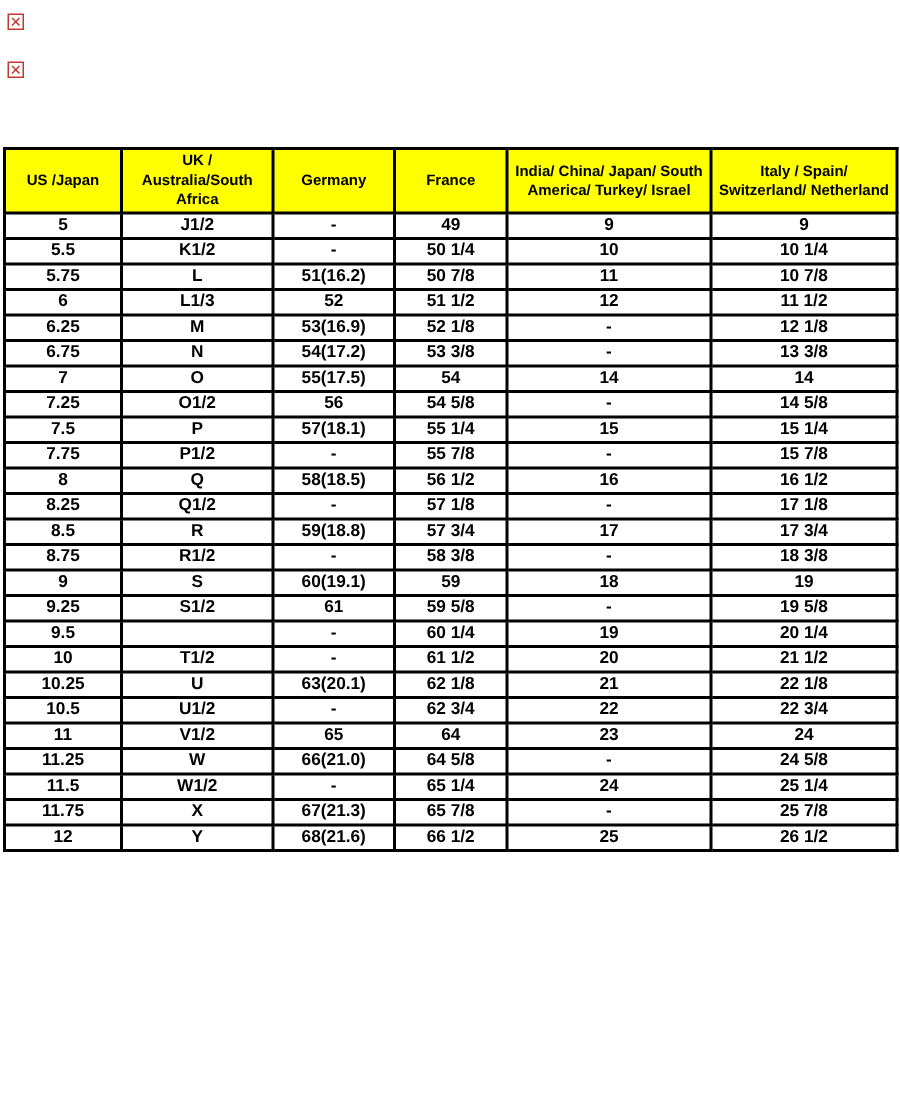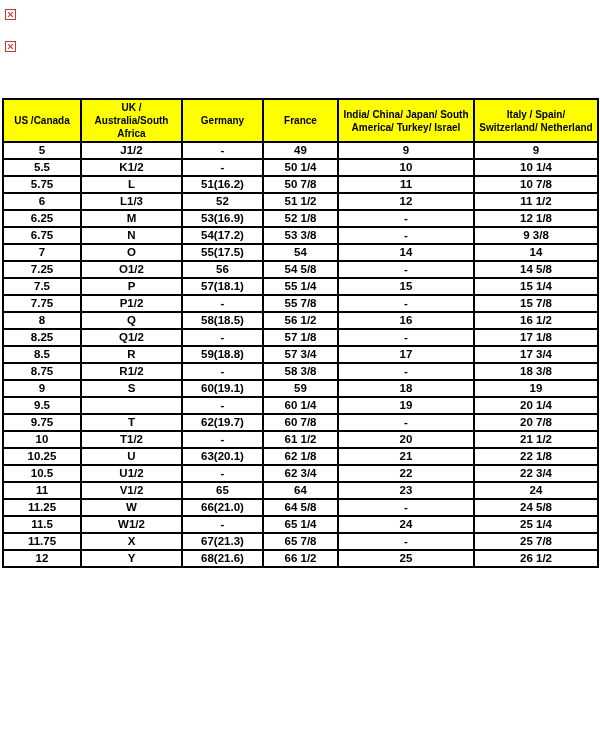--- a/index.html
+++ b/index.html
@@ -84,21 +84,21 @@
     <colgroup>
       <col style="width:78px">
       <col style="width:101px">
       <col style="width:81px">
       <col style="width:75px">
       <col style="width:136px">
       <col style="width:124px">
     </colgroup>
     <thead>
       <tr>
-          <th>US /Canada</th>
+          <th>US /Japan</th>
           <th>UK / Australia/South Africa</th>
           <th>Germany</th>
           <th>France</th>
           <th>India/ China/ Japan/ South America/ Turkey/ Israel</th>
           <th>Italy / Spain/ Switzerland/ Netherland</th>
         </tr>
     </thead>
     <tbody>
         <tr>
           <td>5</td>
@@ -139,21 +139,21 @@
           <td>52 1/8</td>
           <td>-</td>
           <td>12 1/8</td>
         </tr>
         <tr>
           <td>6.75</td>
           <td>N</td>
           <td>54(17.2)</td>
           <td>53 3/8</td>
           <td>-</td>
-          <td>9 3/8</td>
+          <td>13 3/8</td>
         </tr>
         <tr>
           <td>7</td>
           <td>O</td>
           <td>55(17.5)</td>
           <td>54</td>
           <td>14</td>
           <td>14</td>
         </tr>
         <tr>
@@ -214,34 +214,34 @@
         </tr>
         <tr>
           <td>9</td>
           <td>S</td>
           <td>60(19.1)</td>
           <td>59</td>
           <td>18</td>
           <td>19</td>
         </tr>
         <tr>
+          <td>9.25</td>
+          <td>S1/2</td>
+          <td>61</td>
+          <td>59 5/8</td>
+          <td>-</td>
+          <td>19 5/8</td>
+        </tr>
+        <tr>
           <td>9.5</td>
           <td></td>
           <td>-</td>
           <td>60 1/4</td>
           <td>19</td>
           <td>20 1/4</td>
-        </tr>
-        <tr>
-          <td>9.75</td>
-          <td>T</td>
-          <td>62(19.7)</td>
-          <td>60 7/8</td>
-          <td>-</td>
-          <td>20 7/8</td>
         </tr>
         <tr>
           <td>10</td>
           <td>T1/2</td>
           <td>-</td>
           <td>61 1/2</td>
           <td>20</td>
           <td>21 1/2</td>
         </tr>
         <tr>

